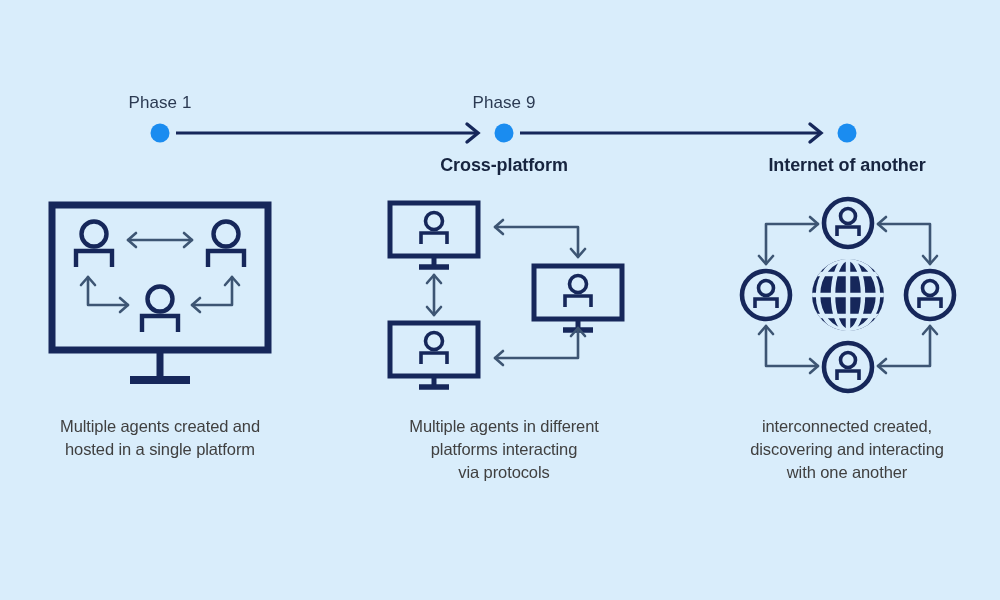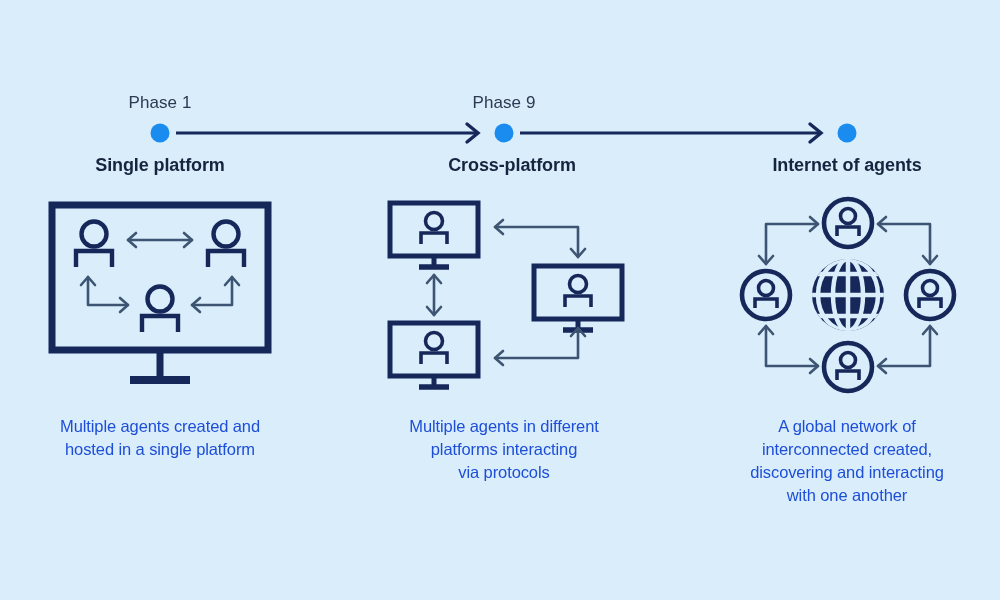--- a/index.html
+++ b/index.html
@@ -39,21 +39,21 @@
     color: #17243f;
     font-weight: 700;
     text-align: center;
     white-space: nowrap;
     letter-spacing: -0.1px;
   }
   .caption {
     position: absolute;
     font-size: 16.5px;
     line-height: 23px;
-    color: #1d4ed8;
+    color: #404040;
     text-align: center;
     font-weight: 400;
     letter-spacing: -0.1px;
   }
   .illu {
     position: absolute;
   }
 </style>
 </head>
 <body>
@@ -72,23 +72,22 @@
       <polyline points="810,64 821,73 810,82" fill="none" stroke="#16275a" stroke-width="3.4" stroke-linecap="round" stroke-linejoin="miter"></polyline>
     </g>
     <circle cx="160" cy="73" r="9.5" fill="#1a8cf0"></circle>
     <circle cx="504" cy="73" r="9.5" fill="#1a8cf0"></circle>
     <circle cx="847" cy="73" r="9.5" fill="#1a8cf0"></circle>
   </svg>
 
   <div class="phase-label" style="left:60px;top:93px;width:200px;">Phase 1</div>
   <div class="phase-label" style="left:404px;top:93px;width:200px;">Phase 9</div>
 
-  <div class="phase-title" style="left:35px;top:155px;width:250px;">Single platform</div>
-  <div class="phase-title" style="left:387px;top:155px;width:250px;">Cross-platform</div>
-  <div class="phase-title" style="left:722px;top:155px;width:250px;">Internet of agents</div>
+  <div class="phase-title" style="left:379px;top:155px;width:250px;">Cross-platform</div>
+  <div class="phase-title" style="left:722px;top:155px;width:250px;">Internet of another</div>
 
   <svg class="illu illu-svg" width="260" height="200" style="left:30px;top:195px;" viewBox="0 0 260 200">
 
     <rect x="22" y="10" width="216" height="145" fill="none" stroke="#16275a" stroke-width="7"></rect>
 
     <line x1="130" y1="155" x2="130" y2="183" stroke="#16275a" stroke-width="7"></line>
 
     <line x1="100" y1="185" x2="160" y2="185" stroke="#16275a" stroke-width="8"></line>
 
     <g stroke="#16275a" fill="none" stroke-width="4.4">
@@ -259,19 +258,18 @@
     <div>hosted in a single platform</div>
   </div>
 
   <div class="caption" style="left:364px;top:415px;width:280px;">
     <div>Multiple agents in different</div>
     <div>platforms interacting</div>
     <div>via protocols</div>
   </div>
 
   <div class="caption" style="left:707px;top:415px;width:280px;">
-    <div>A global network of</div>
     <div>interconnected created,</div>
     <div>discovering and interacting</div>
     <div>with one another</div>
   </div>
 
 </div>
 
 </body></html>

